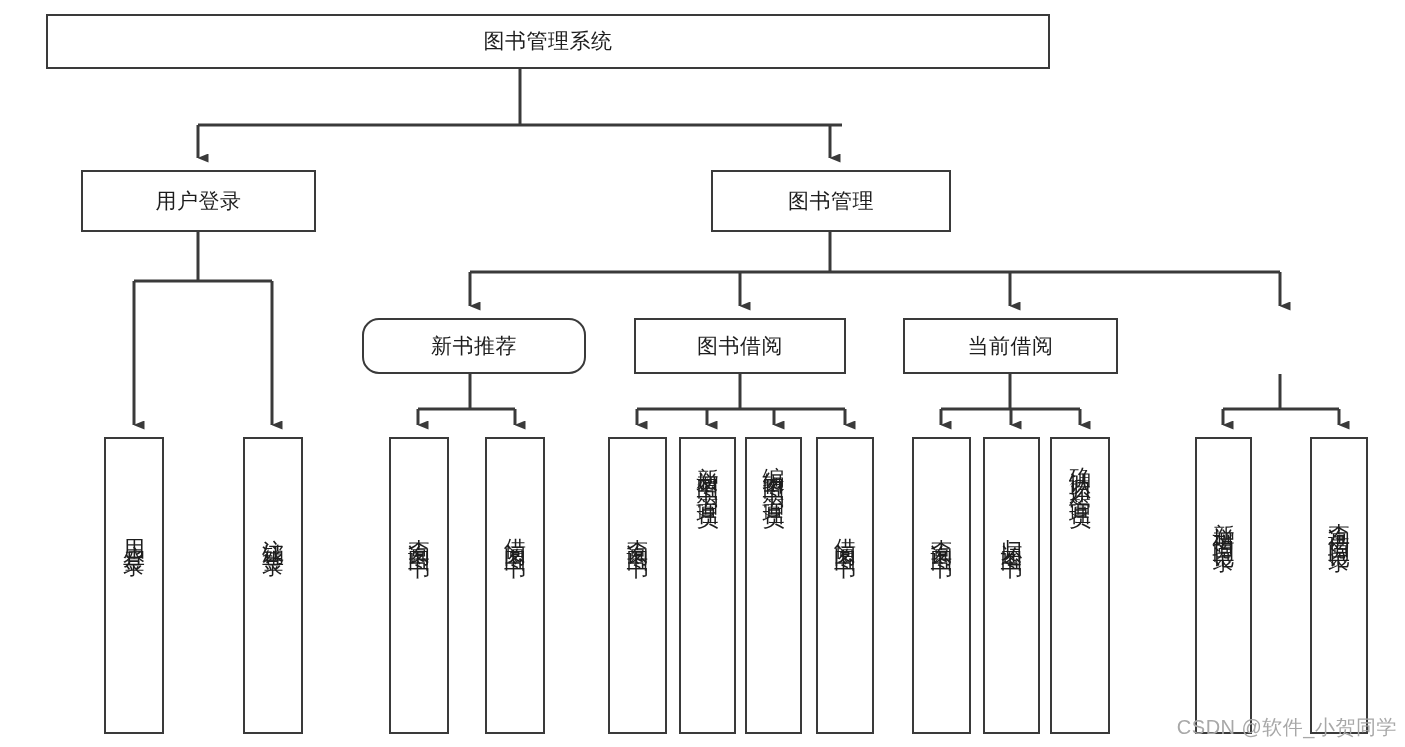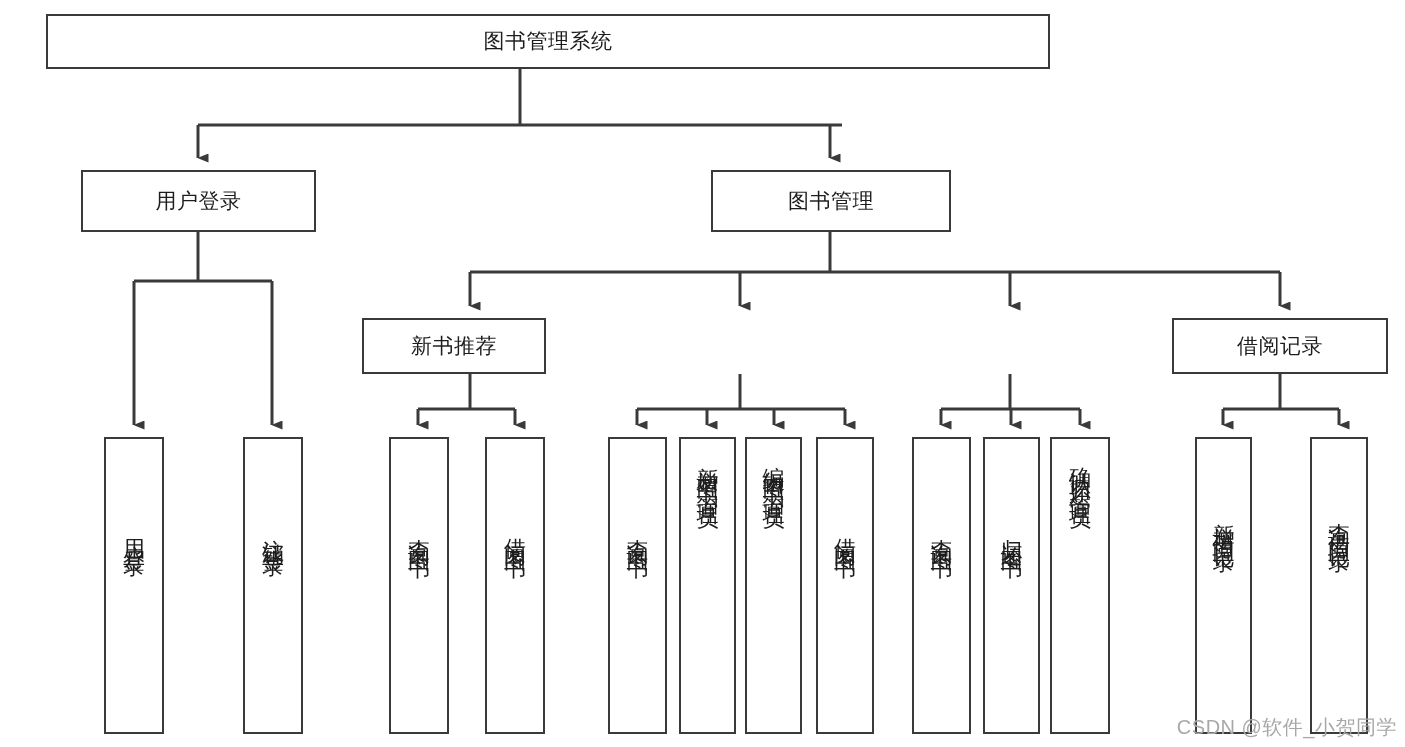--- a/index.html
+++ b/index.html
@@ -139,29 +139,32 @@
   </div>
 
   <div class="node-box" style="left:81px; top:170px; width:235px; height:62px;">
     <span class="node-label">用户登录</span>
   </div>
 
   <div class="node-box" style="left:711px; top:170px; width:240px; height:62px;">
     <span class="node-label">图书管理</span>
   </div>
 
-  <div class="node-box" style="left:362px; top:318px; width:184px; height:56px;">
+  <div class="node-box" style="left:362px; top:318px; width:224px; height:56px;border-radius:17px;">
     <span class="node-label">新书推荐</span>
   </div>
 
-
-
-  <div class="node-box" style="left:1172px; top:318px; width:216px; height:56px;">
-    <span class="node-label">借阅记录</span>
-  </div>
+  <div class="node-box" style="left:634px; top:318px; width:212px; height:56px;">
+    <span class="node-label">图书借阅</span>
+  </div>
+
+  <div class="node-box" style="left:903px; top:318px; width:215px; height:56px;">
+    <span class="node-label">当前借阅</span>
+  </div>
+
 
   <div class="node-box vertical mid" style="left:104px; top:437px; width:60px; height:297px;">
     <span class="node-label">用户登录</span>
   </div>
 
   <div class="node-box vertical mid" style="left:243px; top:437px; width:60px; height:297px;">
     <span class="node-label">注销登录</span>
   </div>
 
   <div class="node-box vertical mid" style="left:389px; top:437px; width:60px; height:297px;">

